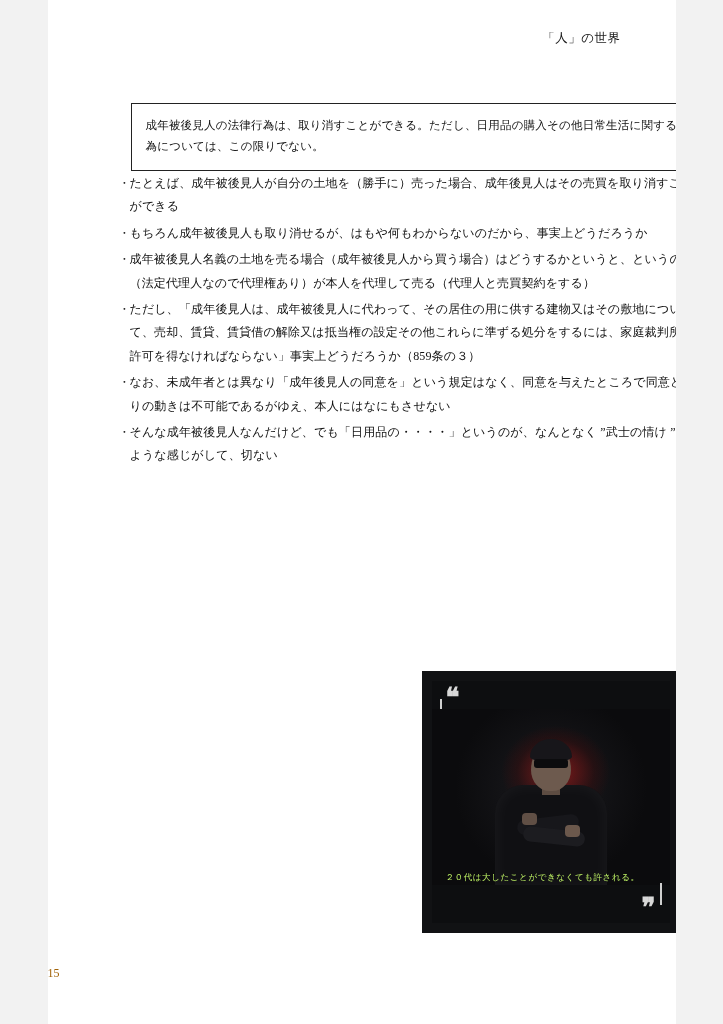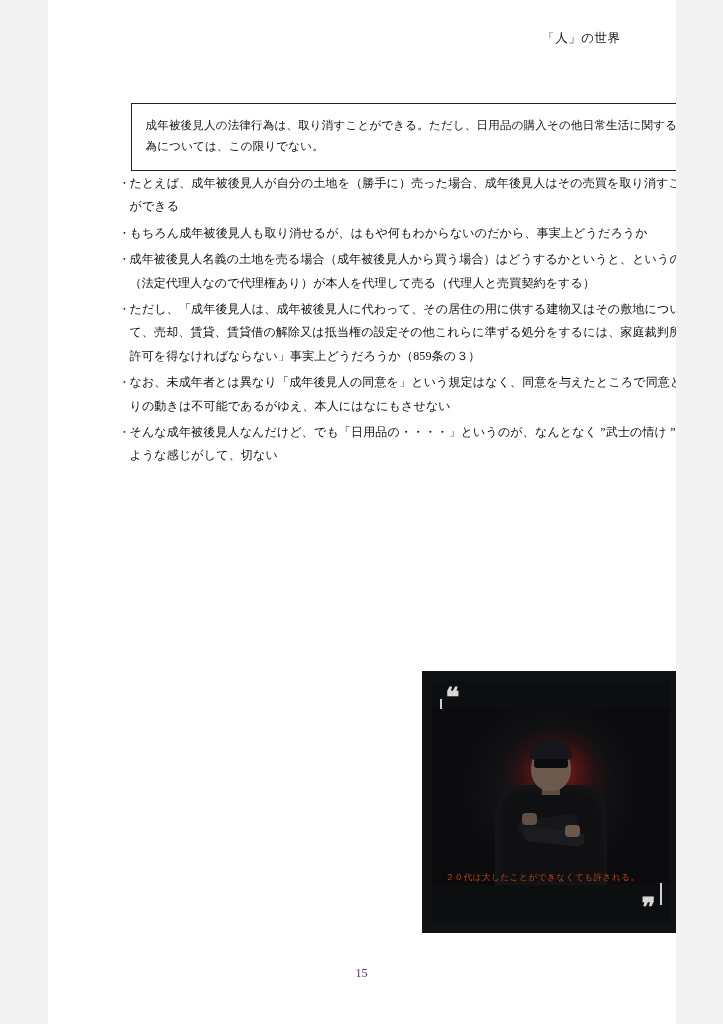--- a/index.html
+++ b/index.html
@@ -233,37 +233,37 @@
     height: 12px;
     margin-left: -29px;
     background: #604f45;
     border-radius: 4px;
   }
   .quote-text {
     position: absolute;
     left: 14px;
     right: 10px;
     bottom: 36px;
-    color: #c2410c;
+    color: #bef264;
     font-family: Liberation Serif, serif;
   }
   .quote-text .ql {
     font-size: 8.5px;
     line-height: 2.1;
     letter-spacing: 0.6px;
     white-space: nowrap;
   }
   .page-number {
     position: absolute;
     bottom: 43px;
     left: 0;
     width: 100%;
-    text-align: center;
+    text-align: left;
     font-size: 12px;
-    color: #701a75;
+    color: #a16207;
   }
 </style>
 </head>
 <body>
 
 <div class="page">
 
   <div class="header">「人」の世界</div>
 
 

